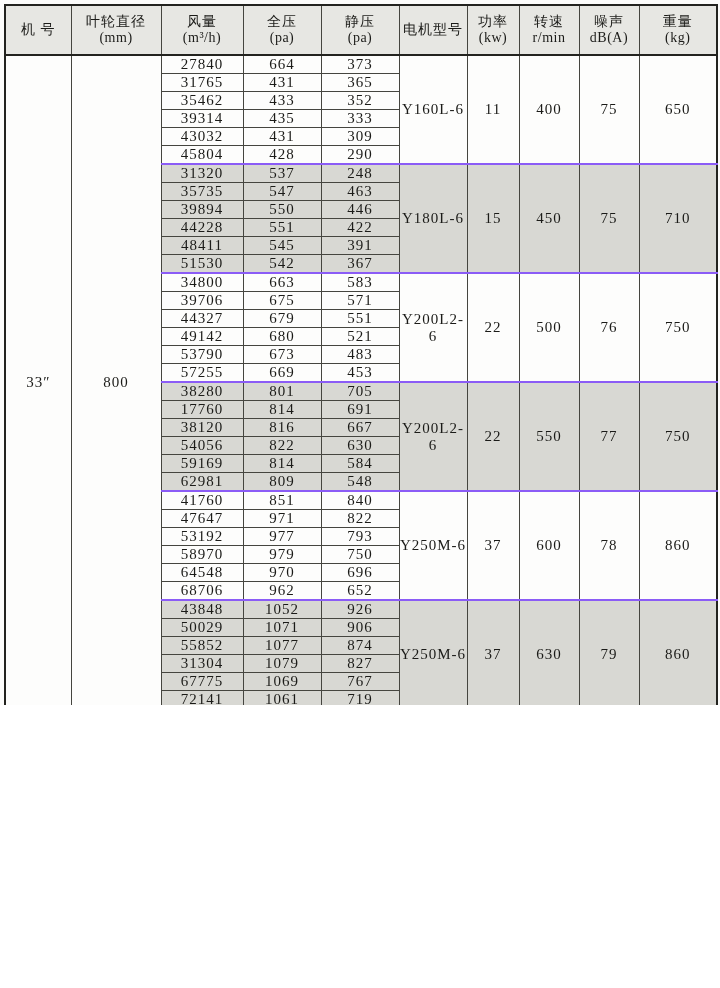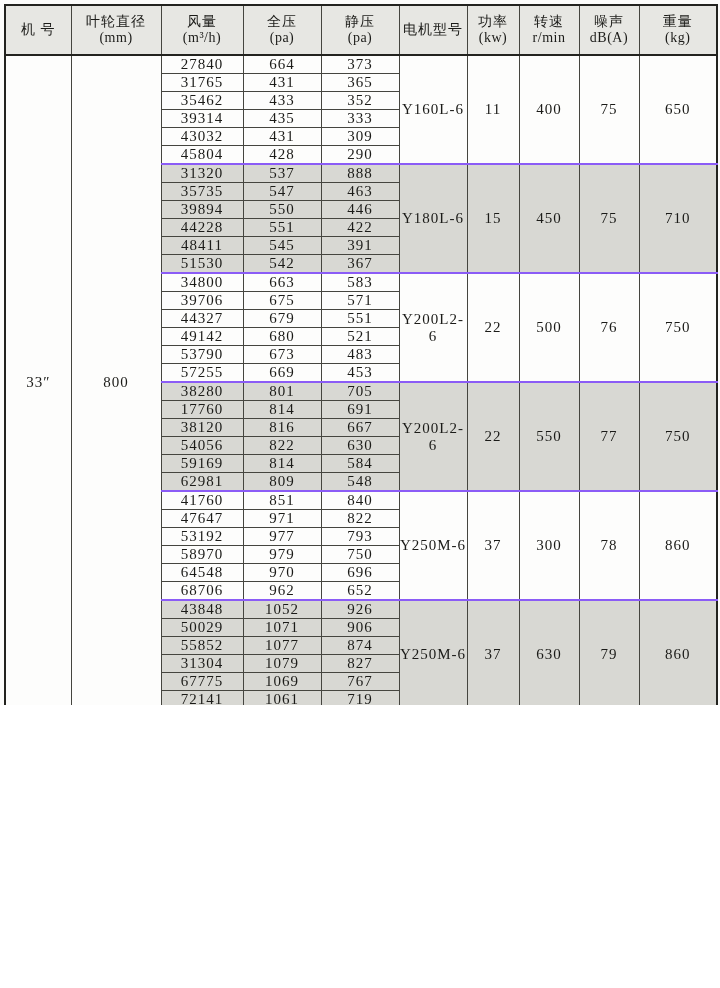--- a/index.html
+++ b/index.html
@@ -112,21 +112,21 @@
           <td class="num">309</td>
         </tr>
         <tr>
           <td class="num">45804</td>
           <td class="num">428</td>
           <td class="num">290</td>
         </tr>
         <tr class="block-start">
           <td class="num shaded">31320</td>
           <td class="num shaded">537</td>
-          <td class="num shaded">888</td>
+          <td class="num shaded">248</td>
           <td rowspan="6" class="merged shaded">Y180L-6</td>
           <td rowspan="6" class="merged shaded">15</td>
           <td rowspan="6" class="merged shaded">450</td>
           <td rowspan="6" class="merged shaded">75</td>
           <td rowspan="6" class="merged shaded">710</td>
         </tr>
         <tr>
           <td class="num shaded">35735</td>
           <td class="num shaded">547</td>
           <td class="num shaded">463</td>
@@ -220,21 +220,21 @@
           <td class="num shaded">62981</td>
           <td class="num shaded">809</td>
           <td class="num shaded">548</td>
         </tr>
         <tr class="block-start">
           <td class="num">41760</td>
           <td class="num">851</td>
           <td class="num">840</td>
           <td rowspan="6" class="merged">Y250M-6</td>
           <td rowspan="6" class="merged">37</td>
-          <td rowspan="6" class="merged">300</td>
+          <td rowspan="6" class="merged">600</td>
           <td rowspan="6" class="merged">78</td>
           <td rowspan="6" class="merged">860</td>
         </tr>
         <tr>
           <td class="num">47647</td>
           <td class="num">971</td>
           <td class="num">822</td>
         </tr>
         <tr>
           <td class="num">53192</td>

